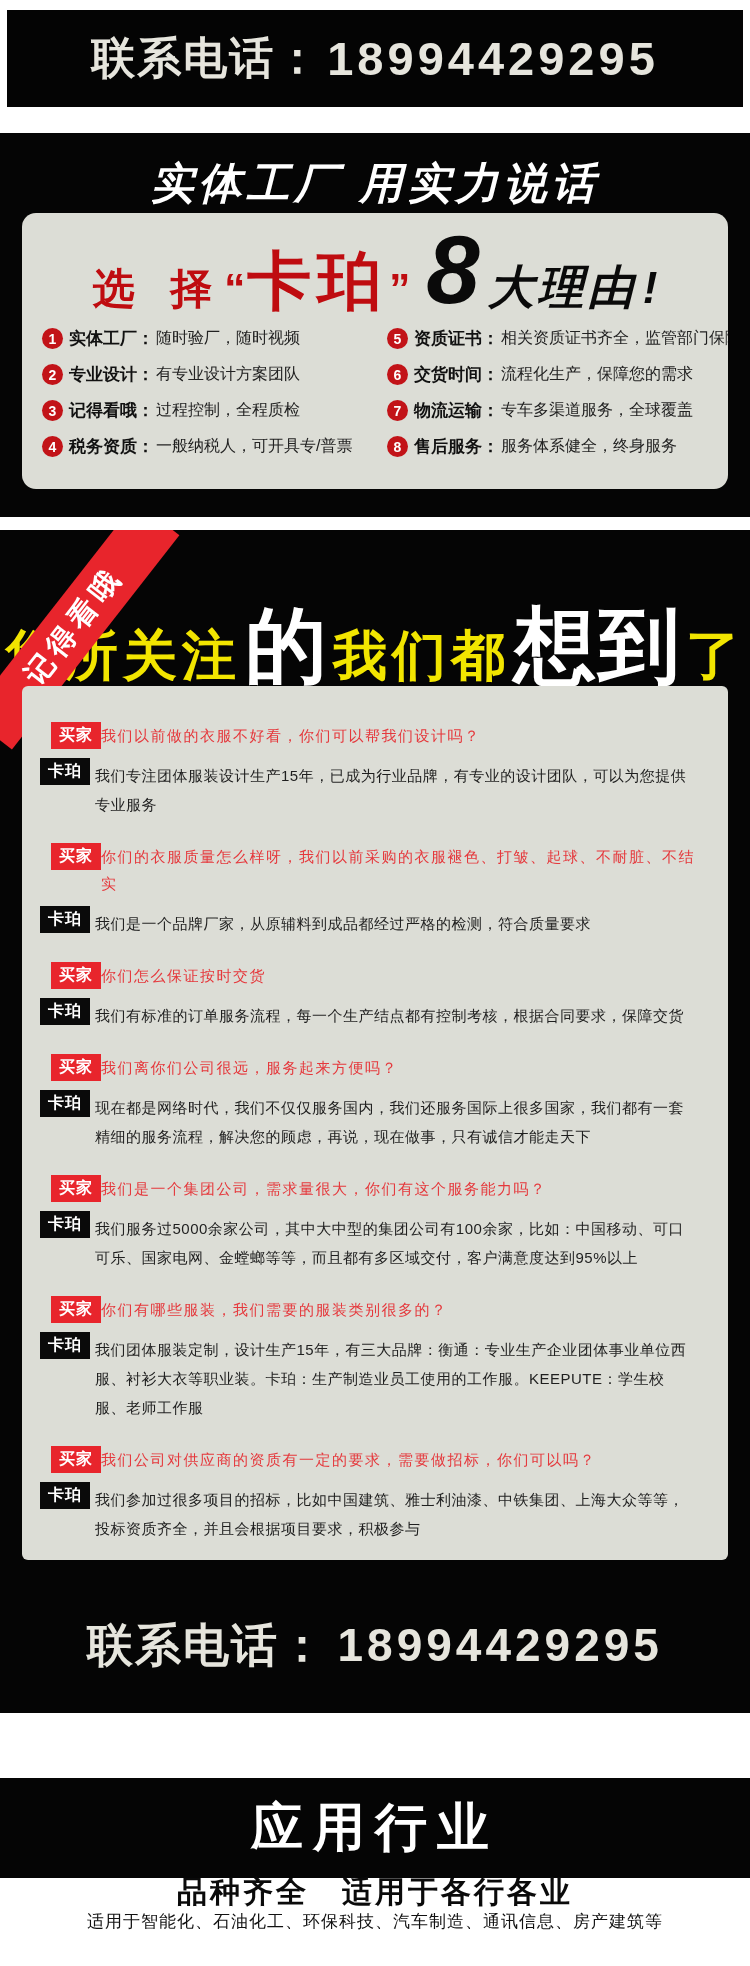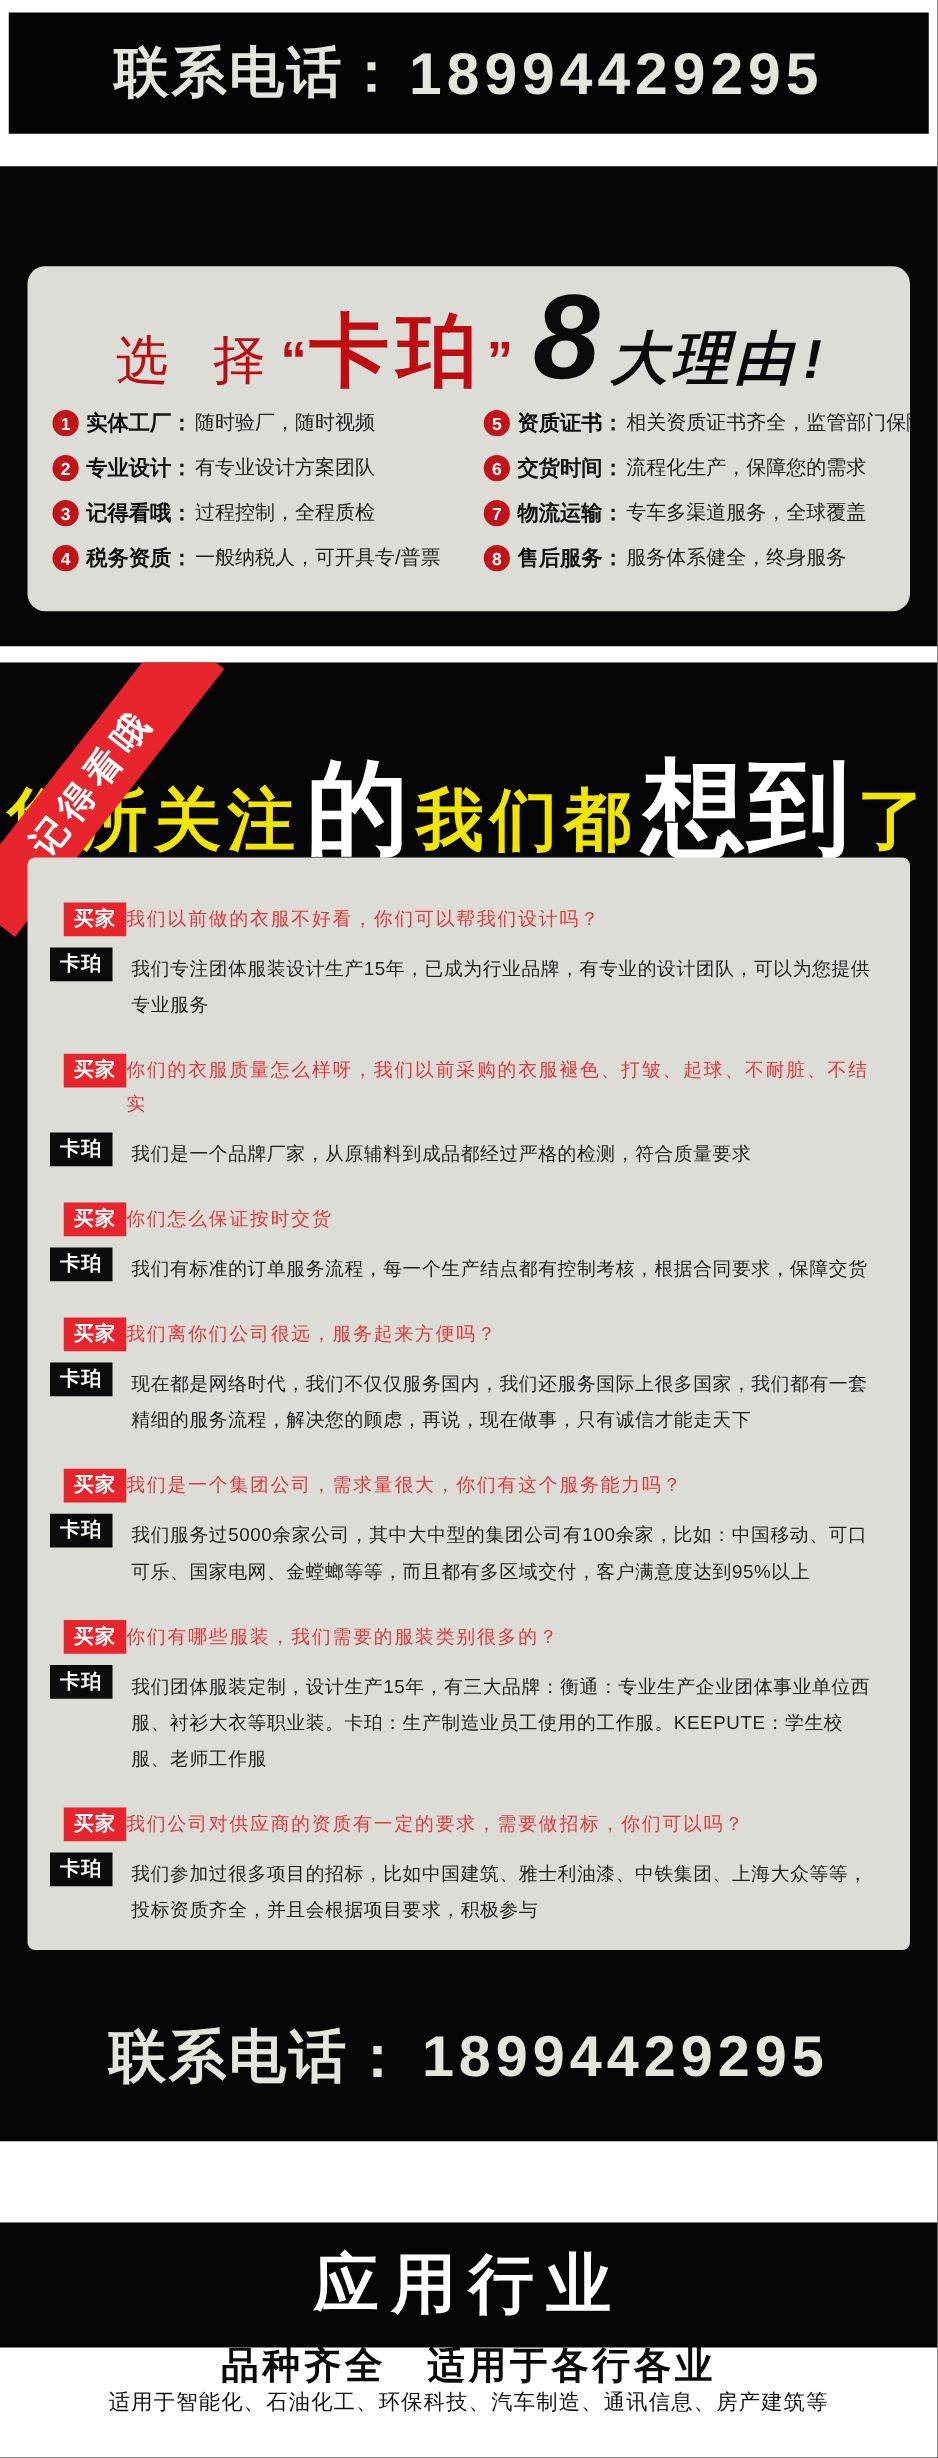--- a/index.html
+++ b/index.html
@@ -15,21 +15,21 @@
   .phone-label{color:#e6e5dd;font-size:44px;font-weight:bold;letter-spacing:2px;}
   .phone-number{color:#e6e5dd;font-size:47px;font-weight:bold;letter-spacing:4px;margin-left:6px;}
 
   
   #factory{top:133px;left:0;width:750px;height:384px;background:#050505;}
   .factory-headline{padding-top:22px;text-align:center;color:#ffffff;font-size:43px;
     font-weight:bold;font-style:italic;letter-spacing:5px;}
   .reasons-card{position:absolute;top:80px;left:22px;width:706px;height:276px;
     background:#dcddd6;border-radius:14px;overflow:hidden;}
   .card-title{display:flex;align-items:baseline;justify-content:center;margin-top:14px;height:92px;}
-  .ct-prefix{color:#bf0c10;font-size:42px;font-weight:normal;letter-spacing:12px;text-align:right;}
+  .ct-prefix{color:#bf0c10;font-size:42px;font-weight:bold;letter-spacing:12px;text-align:right;}
   .ct-quote{color:#bf0c10;font-size:42px;font-weight:bold;}
   .ct-brand{color:#bf0c10;font-size:64px;font-weight:bold;letter-spacing:6px;margin:0 2px;}
   .ct-num{color:#0a0a0a;font-size:96px;font-weight:bold;font-style:italic;margin:0 8px 0 16px;line-height:0.9;}
   .ct-suffix{color:#0a0a0a;font-size:46px;font-weight:bold;font-style:italic;letter-spacing:4px;}
   .ct-bang{color:#0a0a0a;font-size:44px;font-weight:bold;font-style:italic;margin-left:5px;}
   .reasons-grid{display:grid;grid-template-rows:repeat(4,auto);grid-auto-flow:column;
     grid-template-columns:345px 341px;row-gap:13px;padding:8px 0 0 20px;}
   .reason{display:flex;align-items:center;white-space:nowrap;}
   .rnum{width:21px;height:21px;border-radius:50%;background:#c21318;color:#ffffff;
     font-size:14px;font-weight:bold;display:flex;align-items:center;justify-content:center;
@@ -47,21 +47,21 @@
   .t-w{color:#ffffff;font-size:82px;font-weight:bold;letter-spacing:2px;margin:0 4px;}
   .qa-card{position:absolute;top:156px;left:22px;width:706px;height:874px;background:#dcddd6;
     border-radius:6px;box-sizing:border-box;padding-top:36px;overflow:hidden;}
   .qa-item{margin-bottom:24px;}
   .qa-row{display:flex;align-items:flex-start;margin-bottom:9px;}
   .qa-badge{margin-left:18px;min-width:50px;height:27px;display:flex;align-items:center;
     justify-content:center;color:#ffffff;font-size:16px;font-weight:bold;letter-spacing:1px;flex:0 0 auto;}
   .qa-badge.buyer{background:#e8252c;margin-left:29px;}
   .qa-badge.brand{background:#0a0a0a;}
   .qa-q{color:#e5383c;font-size:15px;line-height:27px;letter-spacing:1.5px;max-width:600px;}
-  .qa-a{color:#1f1f1f;font-size:15px;line-height:29px;margin-left:15px;letter-spacing:0.5px;max-width:600px;margin-top:-1px;padding-top:4px;}
+  .qa-a{color:#1f1f1f;font-size:15px;line-height:29px;margin-left:5px;letter-spacing:0.5px;max-width:600px;margin-top:-1px;padding-top:4px;}
   .phone-bottom{position:absolute;top:1085px;left:0;width:100%;text-align:center;}
   .phone-bottom .phone-label,.phone-bottom .phone-number{font-size:46px;}
 
   
   #industry{top:1778px;left:0;width:750px;height:100px;background:#050505;
     display:flex;align-items:center;justify-content:center;}
   .industry-title{color:#ffffff;font-size:52px;font-weight:bold;letter-spacing:10px;}
   .industry-sub{top:1872px;left:0;width:100%;text-align:center;color:#0a0a0a;
     font-size:30px;font-weight:bold;letter-spacing:3px;}
   .industry-desc{top:1910px;left:0;width:100%;text-align:center;color:#111111;
@@ -69,20 +69,21 @@
 </style>
 </head>
 <body>
 
 <div class="abs" id="contact-top">
   <span class="phone-label">联系电话：</span>
   <span class="phone-number">18994429295</span>
 </div>
 
 <div class="abs" id="factory">
+  <div class="factory-headline">实体工厂 用实力说话</div>
   <div class="reasons-card">
     <div class="card-title">
       <span class="ct-prefix">选 择</span>
       <span class="ct-quote">“</span>
       <span class="ct-brand">卡珀</span>
       <span class="ct-quote">”</span>
       <span class="ct-num">8</span>
       <span class="ct-suffix">大理由</span>
       <span class="ct-bang">!</span>
     </div>

